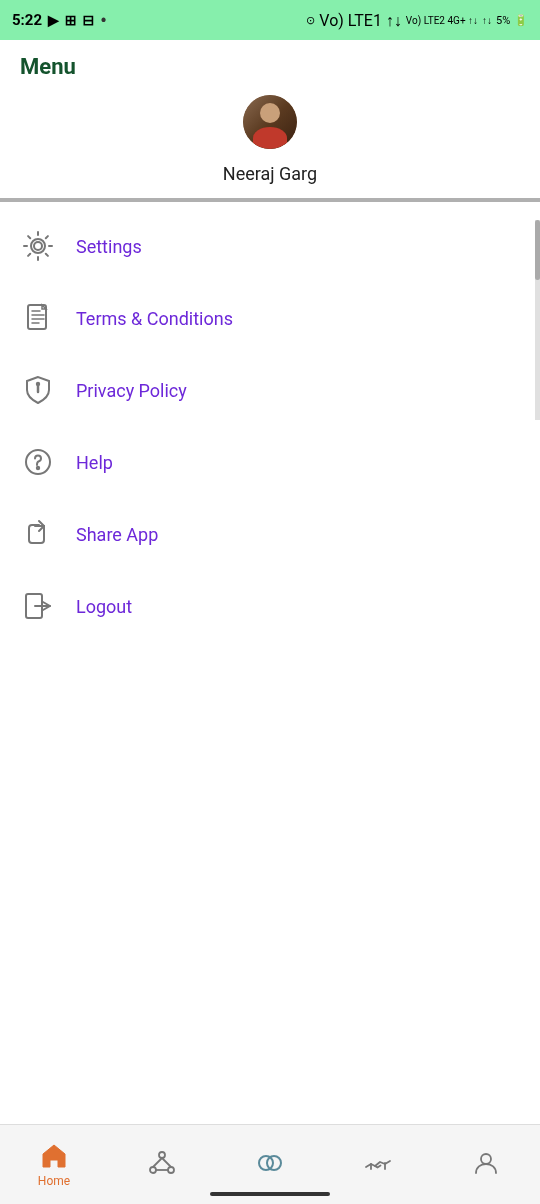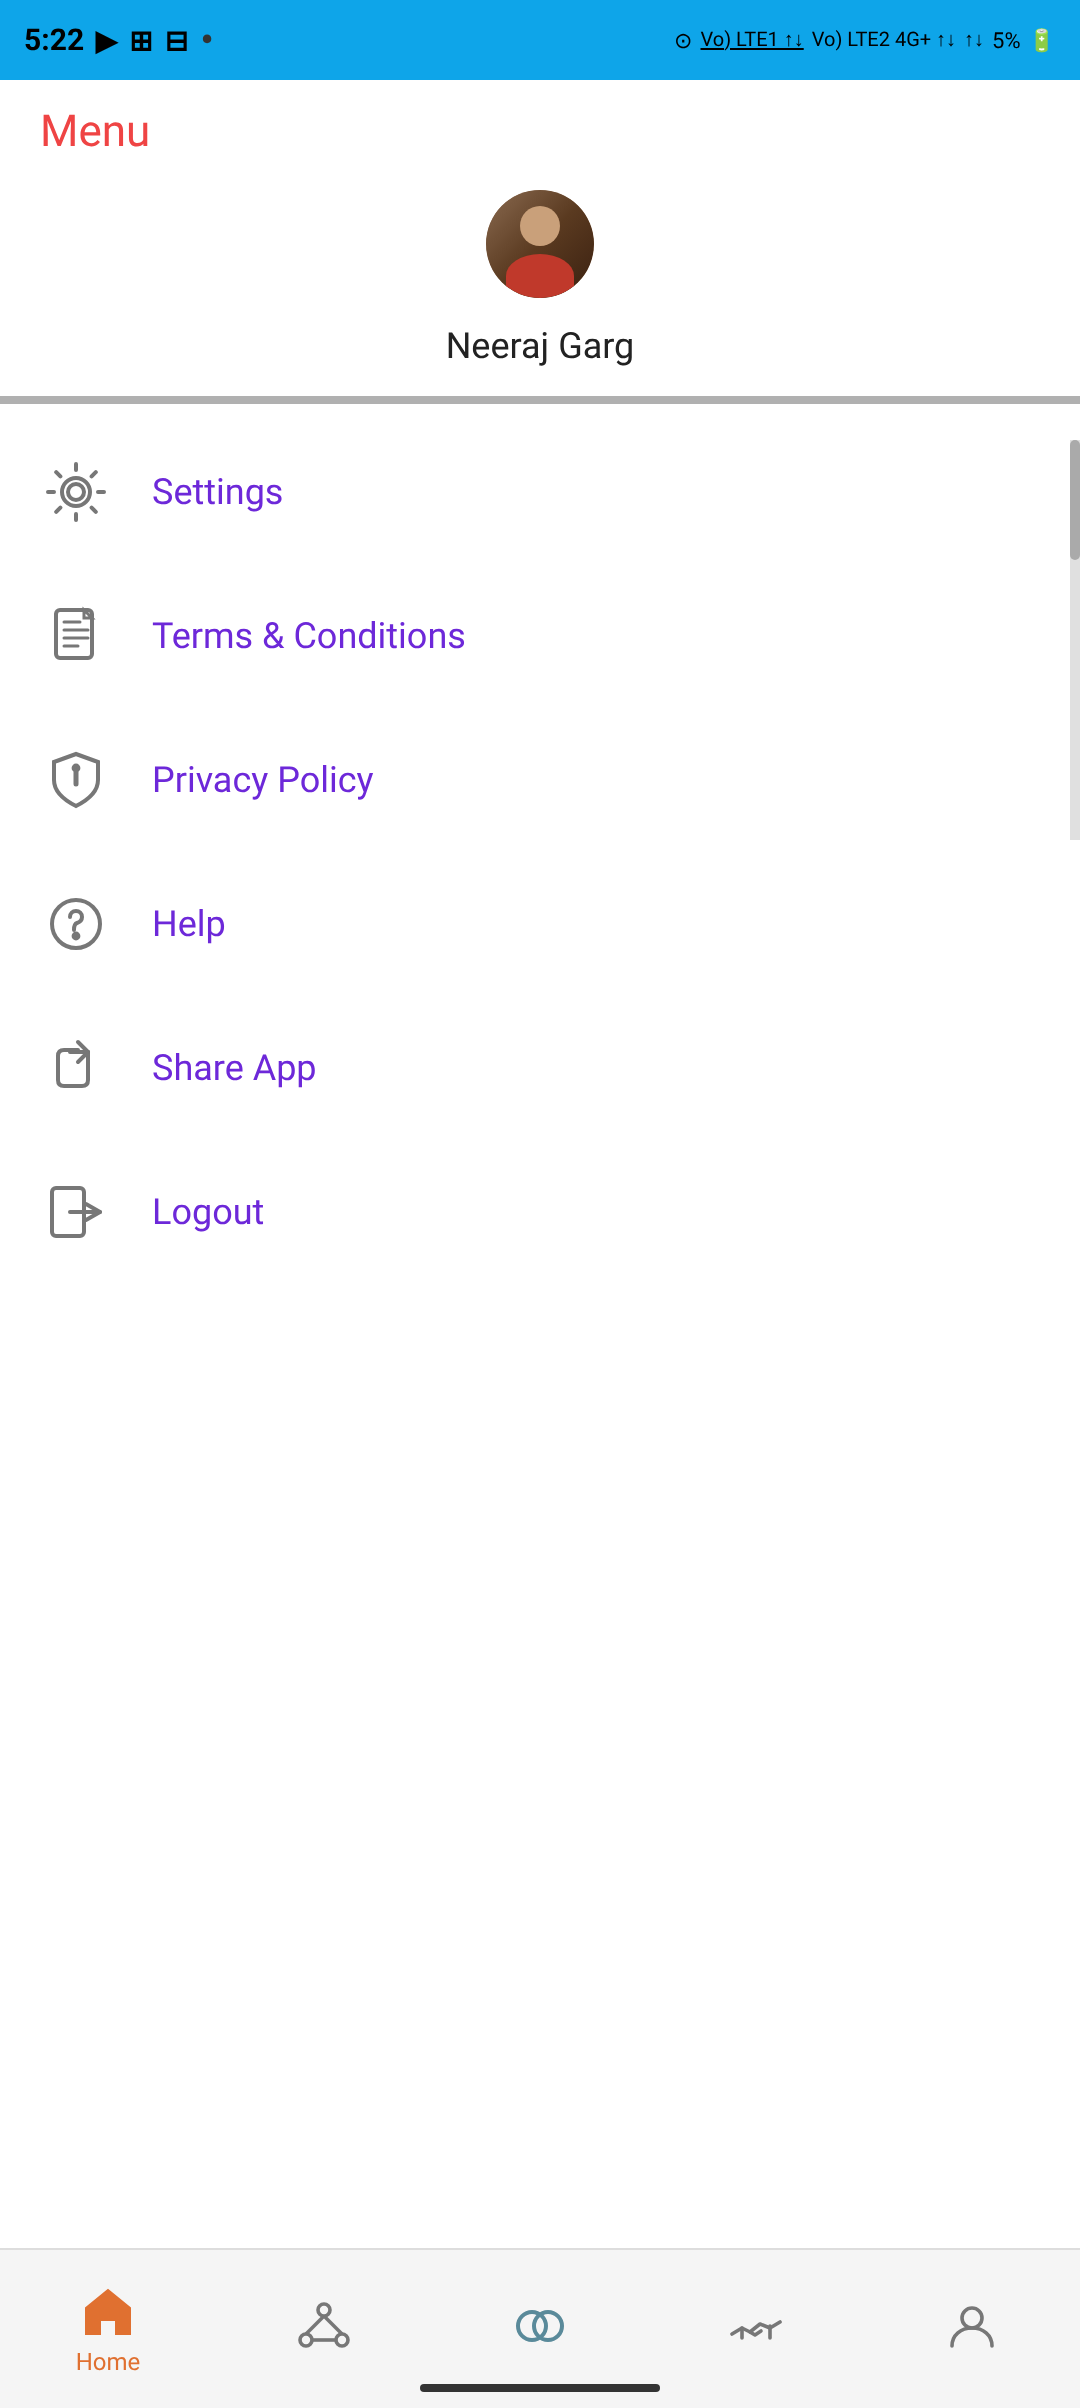--- a/index.html
+++ b/index.html
@@ -10,21 +10,21 @@
       font-family: 'Roboto', Arial, sans-serif;
       background: #fff;
       position: relative;
       overflow-x: hidden;
     }
 
     
     .status-bar {
       width: 100%;
       height: 40px;
-      background: #0ea5e9;
+      background: #86efac;
       display: flex;
       align-items: center;
       justify-content: space-between;
       padding: 0 12px;
     }
     .status-bar-left {
       font-size: 15px;
       font-weight: bold;
       color: #000;
       display: flex;
@@ -37,23 +37,23 @@
       gap: 4px;
       font-size: 11px;
       color: #000;
     }
 
     
     .menu-header {
       padding: 14px 20px 6px 20px;
     }
     .menu-title {
-      color: #ef4444;
+      color: #14532d;
       font-size: 22px;
-      font-weight: 400;
+      font-weight: 700;
     }
 
     
     .user-profile {
       display: flex;
       align-items: center;
       padding: 10px 20px 14px 20px;
       gap: 14px;
       flex-direction: column;
     }
@@ -224,21 +224,21 @@
   <div class="status-bar-left">
     <span>5:22</span>
 
     <span style="font-size:14px;">▶</span>
     <span style="font-size:14px;">⊞</span>
     <span style="font-size:14px;">⊟</span>
     <span style="font-size:18px; color:#333;">•</span>
   </div>
   <div class="status-bar-right">
     <span>⊙</span>
-    <span style="font-size:10px;text-decoration:underline;">Vo) LTE1 ↑↓</span>
+    <span style="font-size:16px;">Vo) LTE1 ↑↓</span>
     <span style="font-size:10px;">Vo) LTE2 4G+ ↑↓</span>
     <span style="font-size:10px;">↑↓</span>
     <span>5%</span>
     <span>🔋</span>
   </div>
 </div>
 
 <div class="menu-header">
   <span class="menu-title">Menu</span>
 </div>

